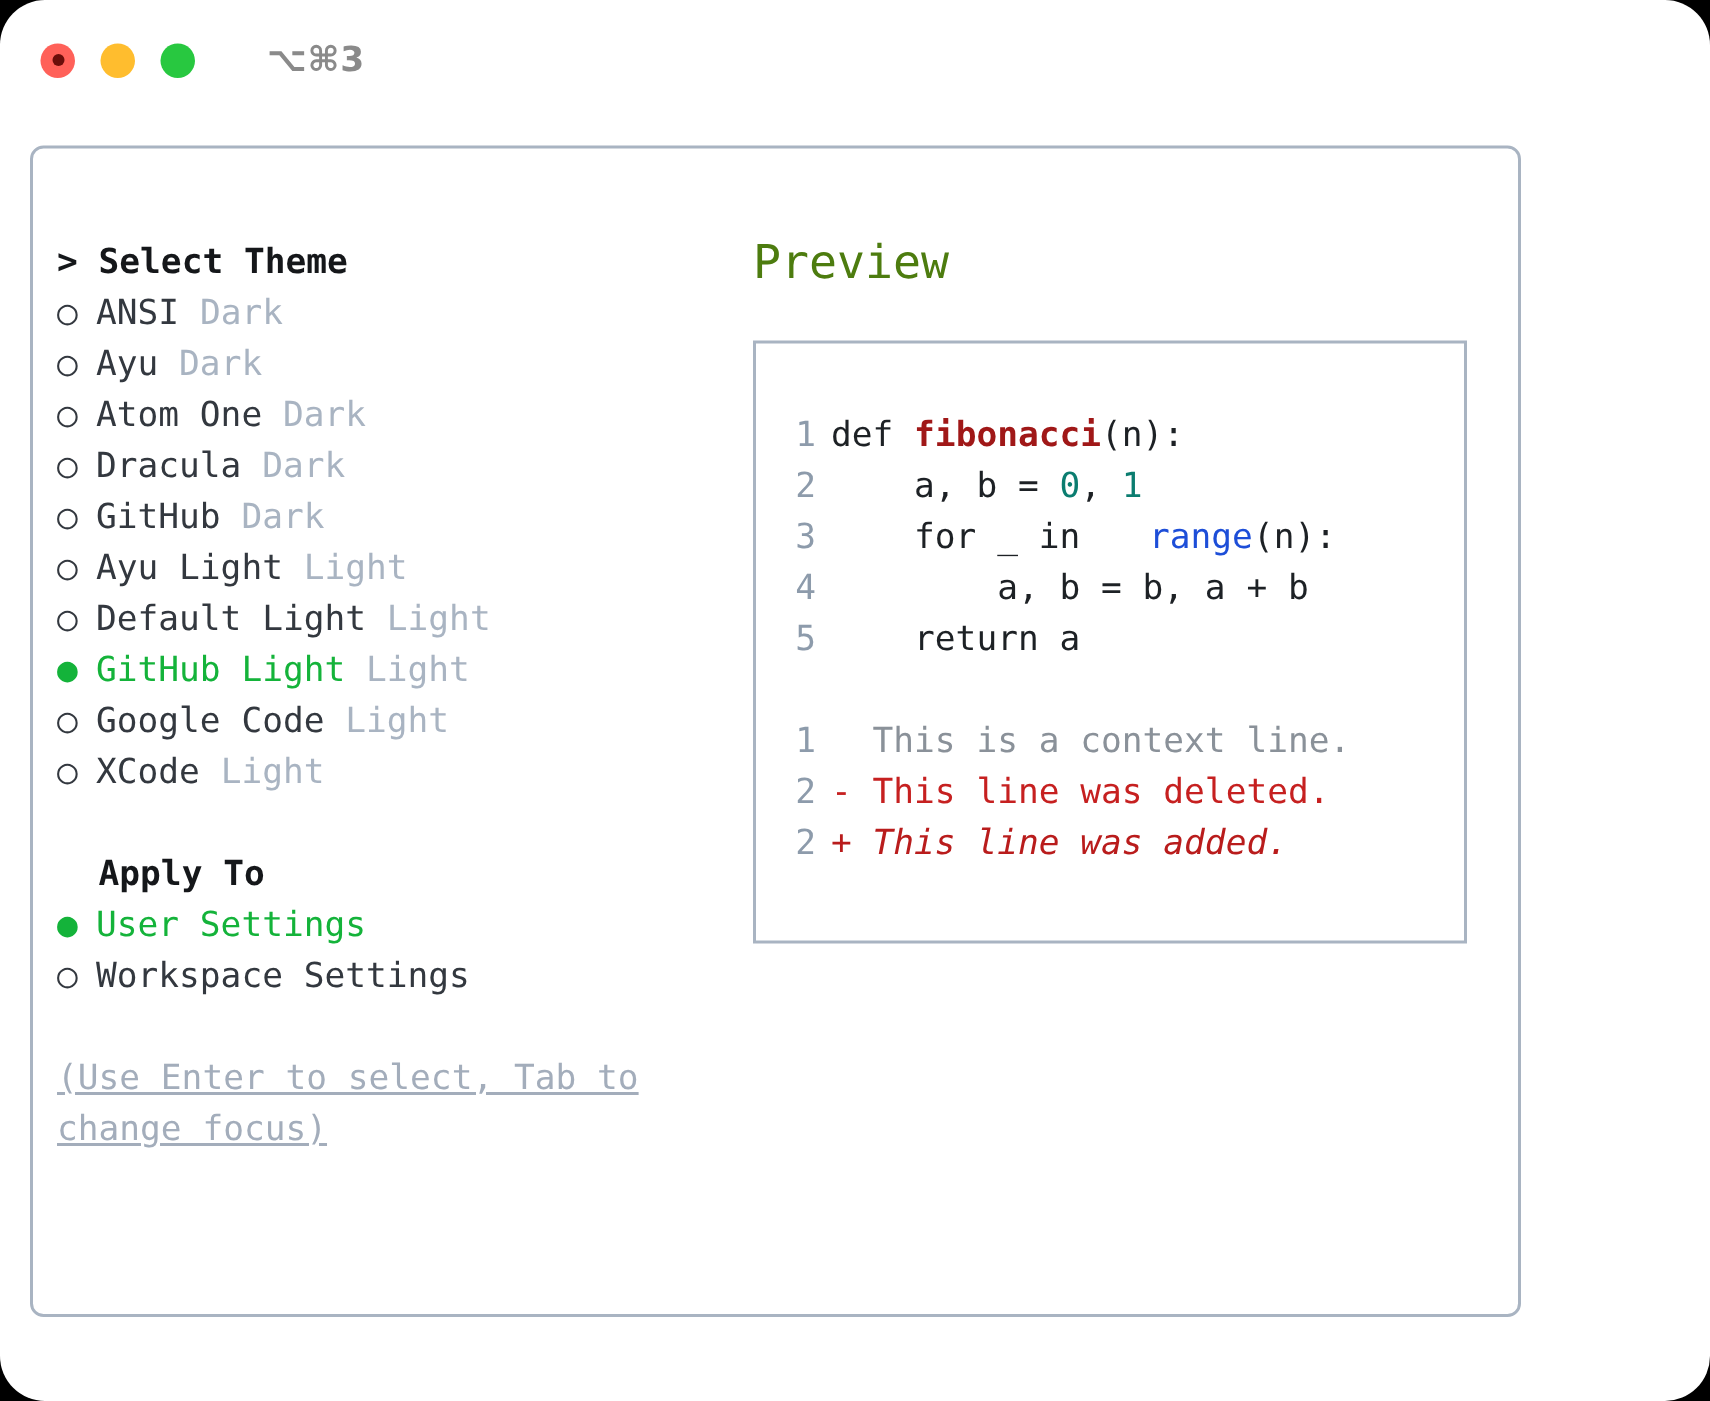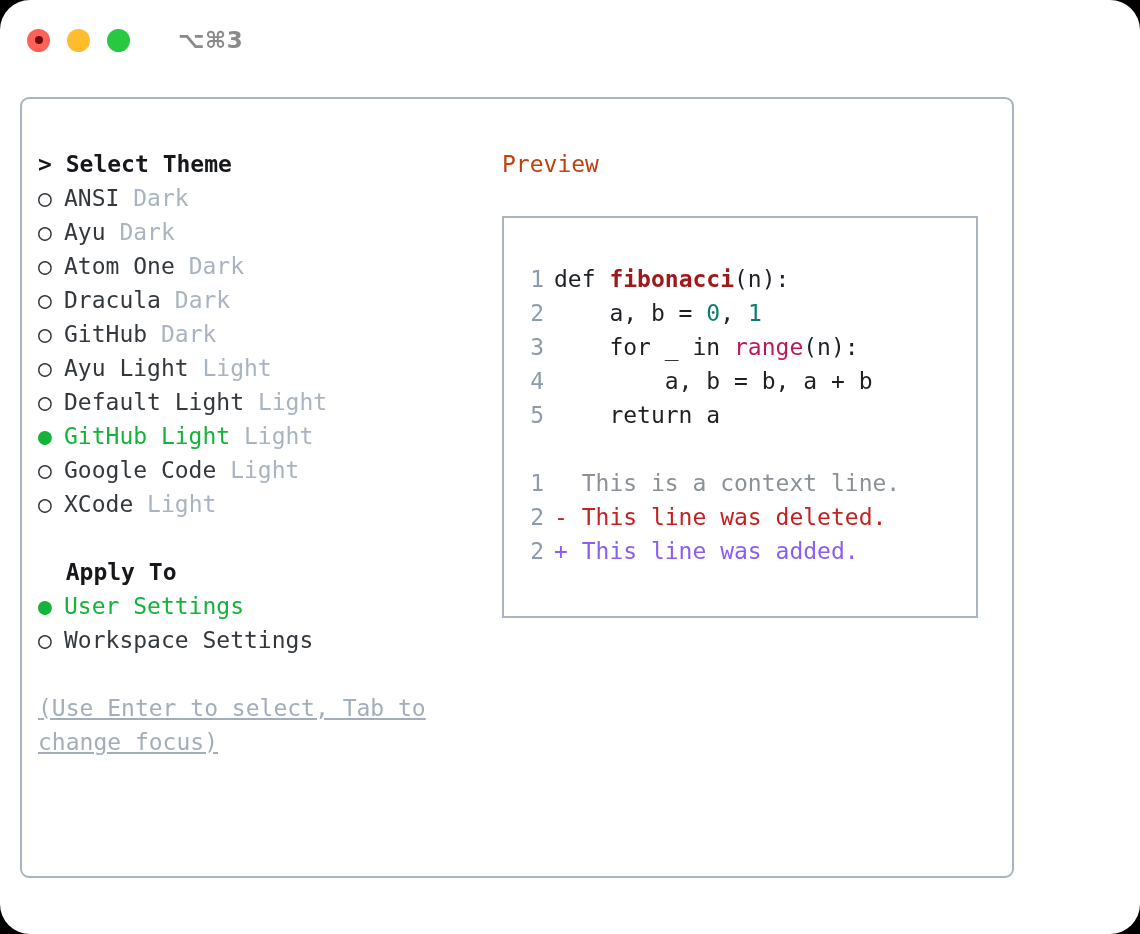--- a/index.html
+++ b/index.html
@@ -77,21 +77,21 @@
     height: 781px;
     border: 2px solid #a9b4c2;
     border-radius: 9px;
     box-sizing: border-box;
     background: #ffffff;
   }
 
   .columns {
     position: absolute;
     left: 0;
-    top: 0;
+    top: 11px;
     width: 100%;
     height: 100%;
   }
 
   
   .left-col {
     position: absolute;
     left: 16px;
     top: 48px;
     width: 460px;
@@ -141,22 +141,22 @@
   }
 
   
   .right-col {
     position: absolute;
     left: 480px;
     top: 48px;
     width: 500px;
   }
   .preview-title {
-    font-size: 23px;
-    color: #c2410c;
+    font-size: 31px;
+    color: #4d7c0f;
     line-height: 34px;
     white-space: pre;
   }
 
   .preview-box {
     margin-top: 35px;
     width: 476px;
     height: 402px;
     border: 2px solid #a9b4c2;
     box-sizing: border-box;
@@ -171,29 +171,29 @@
     color: #1d2125;
   }
   .lineno {
     display: inline-block;
     width: 24px;
     text-align: right;
     color: #8d9bab;
     margin-right: 10px;
   }
   .tok-fn   { color: #a01818; font-weight: bold; }
-  .tok-blue { color: #be185d; }
+  .tok-blue { color: #1d4ed8; margin-left: 32px; }
   .tok-num  { color: #0b7d70; }
   .tok-plain{ color: #1d2125; }
 
   .code-gap { height: 34px; }
 
   .diff-ctx { color: #8a9199; }
   .diff-del { color: #c62020; }
-  .diff-add { color: #8b5cf6; }
+  .diff-add { color: #b91c1c; font-style: italic; }
 </style>
 </head>
 <body>
 
 <div class="window">
 
   <div class="titlebar">
     <div class="lights">
       <div class="light light-red">
         <span class="inner-dot"></span>

